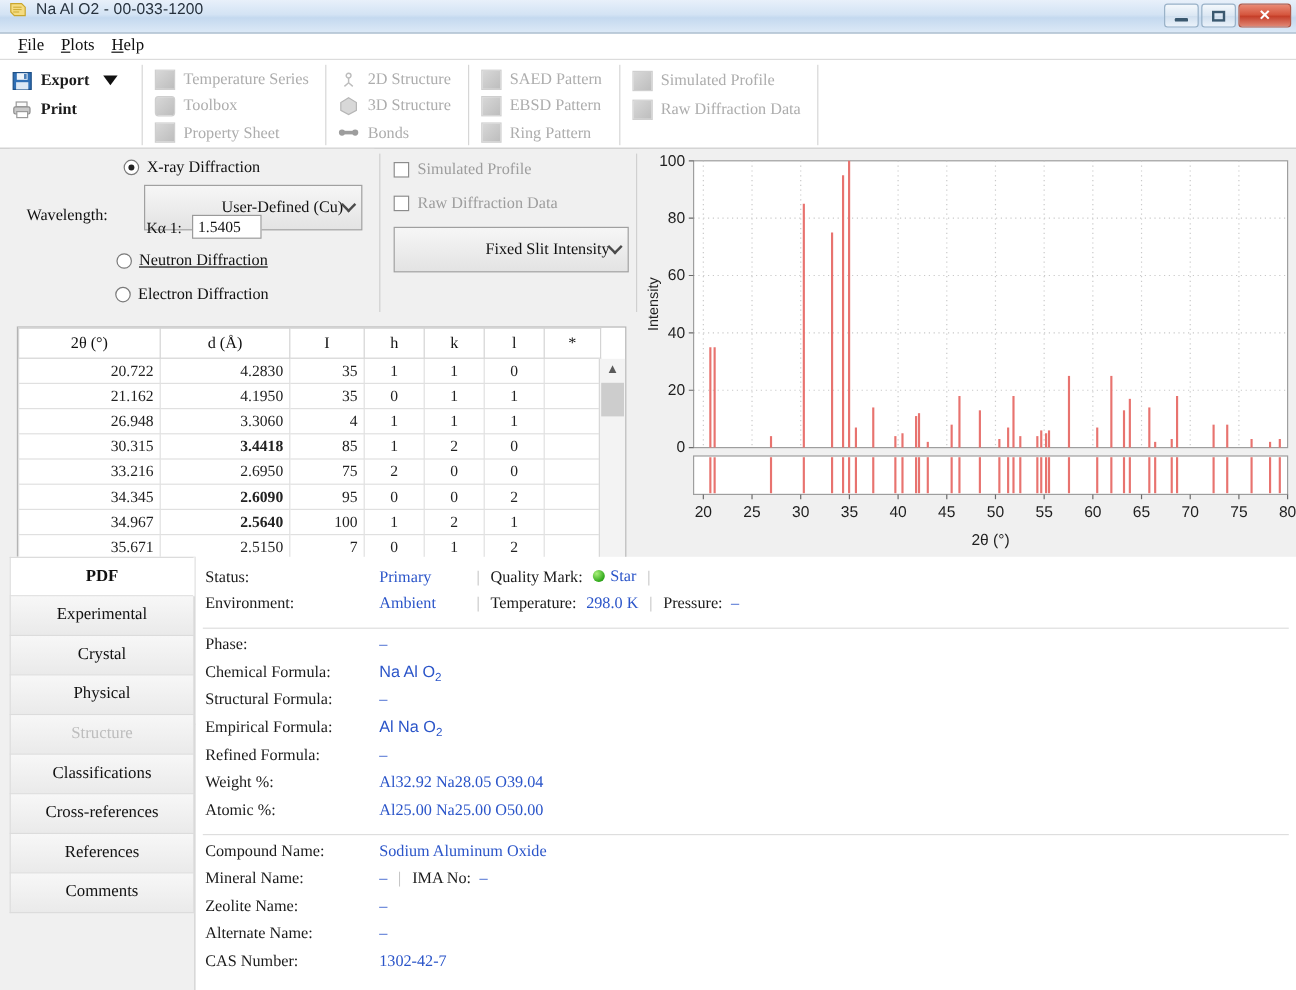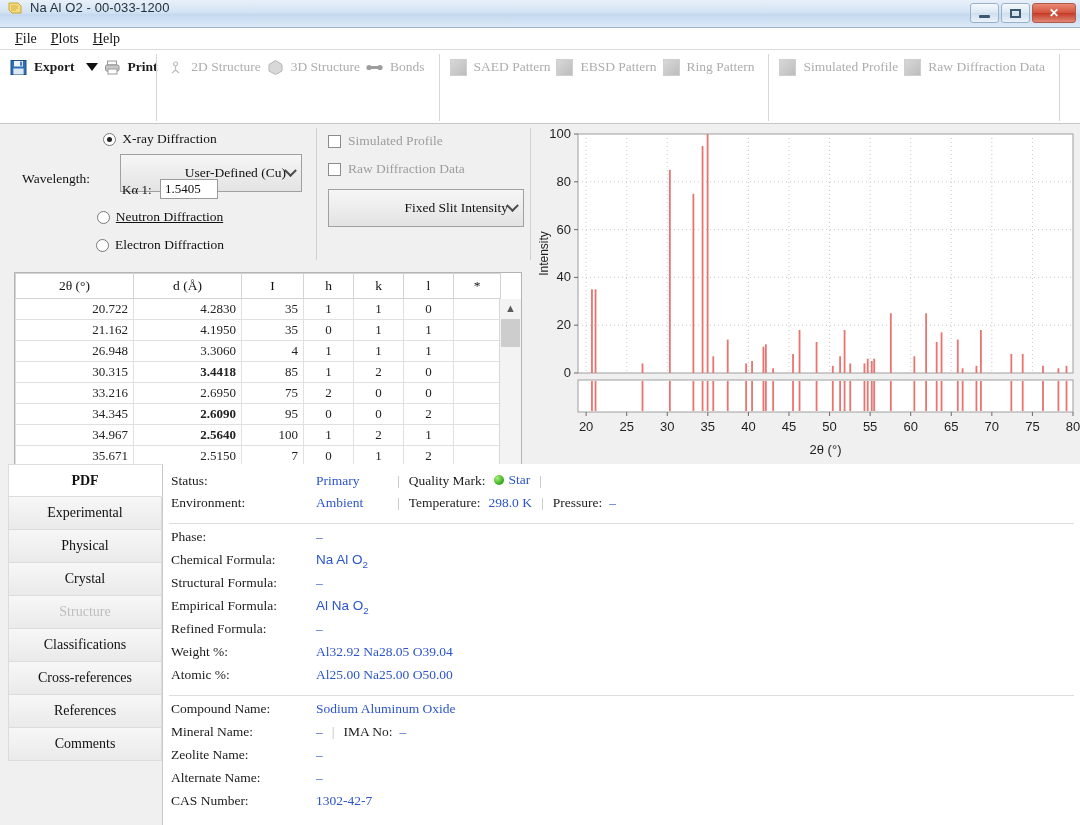--- a/index.html
+++ b/index.html
@@ -50,21 +50,21 @@
     font-family: "Liberation Serif", serif; font-size: 14px; color: #111;
   }
   #menubar .mi { padding: 1px 7px; cursor: default; }
   #menubar .mi u { text-decoration: underline; }
 
   
   #toolbar {
     height: 74px; background: #fff; border-bottom: 1px solid #c8c8c8;
     display: flex; align-items: stretch; padding: 4px 0 2px 0;
   }
-  .tgroup { display: flex; flex-direction: row; justify-content: flex-start;
+  .tgroup { display: flex; flex-direction: column; justify-content: flex-start;
             padding: 2px 10px 0 10px; gap: 2px; }
   .tgroup + .tgroup { border-left: 1px solid #d6d6d6; }
   .titem {
     display: flex; align-items: center; gap: 7px; height: 22px;
     font-family: "Liberation Serif", serif; font-size: 13.5px;
     color: #1b1b1b; white-space: nowrap; padding-right:4px;
   }
   .titem.disabled { color: #adadad; }
   .ticon { width: 17px; height: 17px; flex: none; position: relative; }
   .ticon.gray { background: linear-gradient(135deg,#d8d8d8,#bdbdbd); border:1px solid #cfcfcf; }
@@ -214,20 +214,34 @@
         <svg width="17" height="17" viewBox="0 0 17 17">
           <rect x="3.5" y="2" width="9" height="4" fill="#fafafa" stroke="#9a9a9a"></rect>
           <rect x="1.5" y="6" width="13.5" height="6" rx="1.4" fill="#c9c9c9" stroke="#8d8d8d"></rect>
           <rect x="4" y="10" width="9" height="5" fill="#fff" stroke="#9a9a9a"></rect>
         </svg>
       </span>
       <b>Print</b>
     </div>
   </div>
 
+  <div class="tgroup">
+    <div class="titem disabled">
+      <span class="ticon gray"></span>
+      <span>Temperature Series</span>
+    </div>
+    <div class="titem disabled">
+      <span class="ticon gray" style="border-radius:3px;"></span>
+      <span>Toolbox</span>
+    </div>
+    <div class="titem disabled">
+      <span class="ticon gray"></span>
+      <span>Property Sheet</span>
+    </div>
+  </div>
 
   <div class="tgroup">
     <div class="titem disabled">
       <span class="ticon">
         <svg width="17" height="17" viewBox="0 0 17 17" stroke="#bdbdbd" fill="none" stroke-width="1.2">
           <circle cx="8.5" cy="5" r="2"></circle>
             <path d="M8.5 7 L8.5 11 M8.5 11 L5 14 M8.5 11 L12 14"></path>
         </svg>
       </span>
       <span>2D Structure</span>
@@ -569,24 +583,24 @@
 
   <div id="bottom">
     <div id="tabs">
         <div class="tab active">
           <span>PDF</span>
         </div>
         <div class="tab">
           <span>Experimental</span>
         </div>
         <div class="tab">
+          <span>Crystal</span>
+        </div>
+        <div class="tab">
           <span>Physical</span>
-        </div>
-        <div class="tab">
-          <span>Crystal</span>
         </div>
         <div class="tab disabled">
           <span>Structure</span>
         </div>
         <div class="tab">
           <span>Classifications</span>
         </div>
         <div class="tab">
           <span>Cross-references</span>
         </div>

